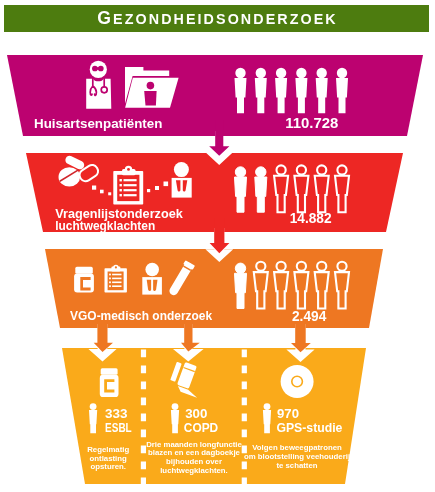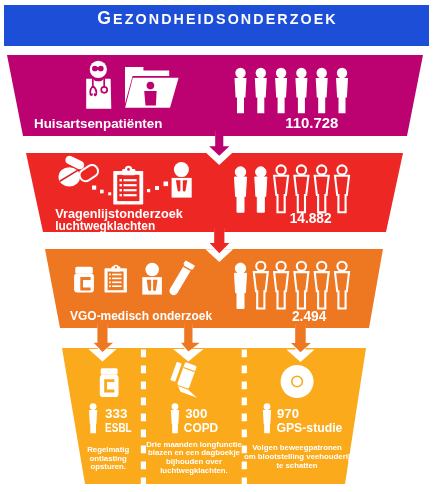--- a/index.html
+++ b/index.html
@@ -1,18 +1,18 @@
 <!DOCTYPE html>
 <html><head>
 <meta charset="utf-8">
 <style>
   html,body{margin:0;padding:0;background:#ffffff;}
   body{width:435px;height:492px;overflow:hidden;font-family:"Liberation Sans",sans-serif;}
   #stage{position:relative;width:435px;height:492px;background:#fff;}
-  .hdr{position:absolute;left:4px;top:5px;width:425px;height:41px;background:#1d4ed8;}
+  .hdr{position:absolute;left:4px;top:5px;width:425px;height:27px;background:#4d7c0f;}
   .hdr-txt span::first-letter{font-size:17.6px;}
   .hdr-txt{position:absolute;left:0;top:0;width:425px;height:27px;display:flex;align-items:center;justify-content:center;color:#fff;font-size:14.3px;font-weight:bold;letter-spacing:2.08px;text-indent:2.08px;}
   svg.funnel{position:absolute;left:0;top:0;width:435px;height:492px;display:block;}
   .lbl{fill:#fff;font-family:"Liberation Sans",sans-serif;font-weight:bold;}
   .desc{fill:#fff;font-family:"Liberation Sans",sans-serif;font-weight:bold;}
 </style>
 </head>
 <body>
 
 <div id="stage">

